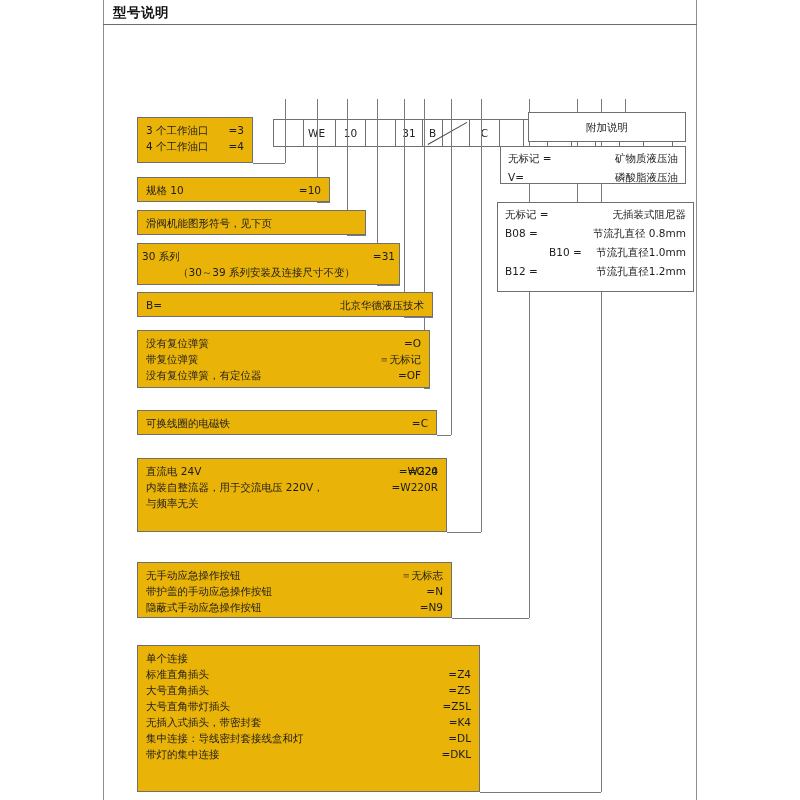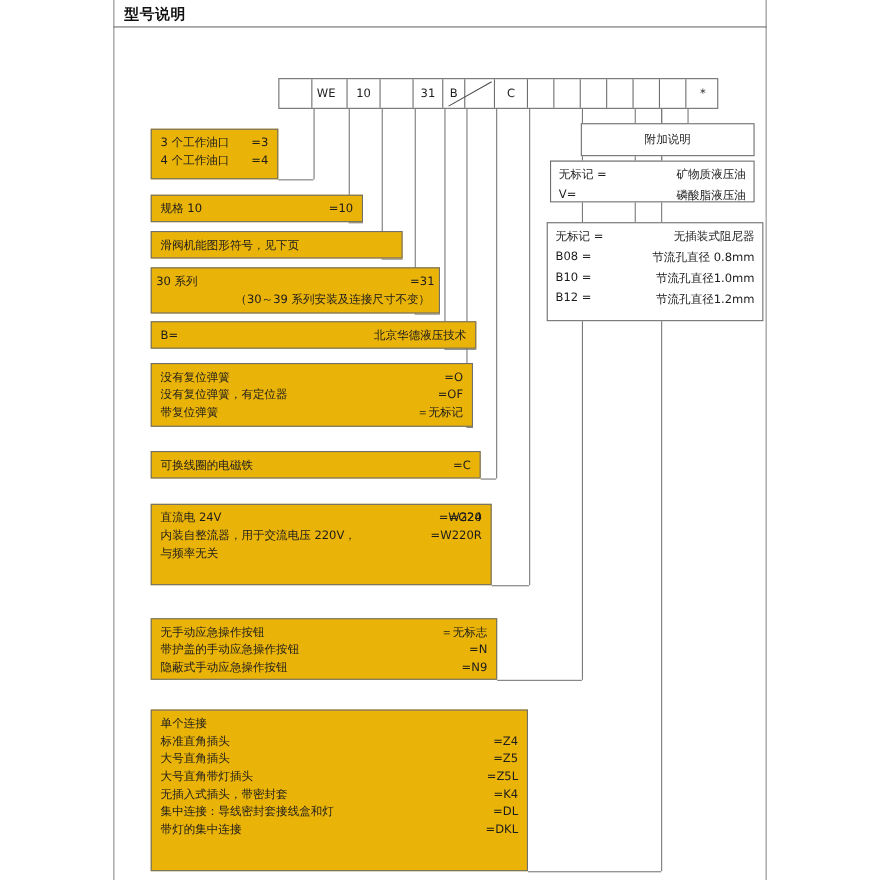--- a/index.html
+++ b/index.html
@@ -65,21 +65,21 @@
     position:relative;
     display:flex;
     align-items:baseline;
     white-space:nowrap;
   }
   .row .lbl{flex:0 0 auto;}
   .row .code{
     position:absolute;right:0;top:0;
     text-align:right;white-space:nowrap;
   }
-  .sub{display:block;text-align:right;white-space:nowrap;}
+  .sub{display:block;text-align:center;white-space:nowrap;}
 
   
   .rbox{
     position:absolute;border:1px solid #6f6f6f;box-sizing:border-box;
     background:#fff;font-size:10.5px;color:#1c1c1c;
   }
   .rrow{position:relative;white-space:nowrap;}
   .rrow .rl{position:absolute;left:0;top:0;}
   .rrow .rr{position:absolute;right:0;top:0;text-align:right;}
   .center-txt{text-align:center;}
@@ -87,21 +87,21 @@
 </head>
 <body>
 
 <div id="page">
 
   <div class="page-border"></div>
   <div class="header-rule"></div>
   <div class="header-title">型号说明</div>
 
   <div id="code-row">
-      <div class="code-row" style="left: 253px; width: 400px;">
+      <div class="code-row" style="left: 273px; width: 400px; margin-top: 48px;">
         <div class="code-cell center" style="left: 0px; width: 30px;"></div>
         <div class="code-cell" style="left: 30px; width: 32px;">WE</div>
         <div class="code-cell center" style="left: 62px; width: 30px;">10</div>
         <div class="code-cell center" style="left: 92px; width: 30px;"></div>
         <div class="code-cell center" style="left: 122px; width: 27px;">31</div>
         <div class="code-cell center" style="left: 149px; width: 20px;">B</div>
         <div class="code-cell center" style="left: 169px; width: 27px;"></div>
         <div class="code-cell center" style="left: 196px; width: 30px;">C</div>
         <div class="code-cell center" style="left: 226px; width: 24px;"></div>
         <div class="code-cell center" style="left: 250px; width: 24px;"></div>
@@ -175,26 +175,26 @@
           <span class="lbl">B=</span>
           <span class="code">北京华德液压技术</span>
         </div>
       </div>
       <div class="box" style="left: 137px; top: 330px; width: 293px; height: 58px; padding: 4px 8px;">
         <div class="row" style="line-height: 16px;">
           <span class="lbl">没有复位弹簧</span>
           <span class="code">=O</span>
         </div>
         <div class="row" style="line-height: 16px;">
+          <span class="lbl">带复位弹簧</span>
+          <span class="code">＝无标记</span>
+        </div>
+        <div class="row" style="line-height: 16px;">
           <span class="lbl">没有复位弹簧，有定位器</span>
           <span class="code">=OF</span>
-        </div>
-        <div class="row" style="line-height: 16px;">
-          <span class="lbl">带复位弹簧</span>
-          <span class="code">＝无标记</span>
         </div>
       </div>
       <div class="box" style="left: 137px; top: 410px; width: 300px; height: 25px; padding: 4px 8px;">
         <div class="row" style="line-height: 16px;">
           <span class="lbl">可换线圈的电磁铁</span>
           <span class="code">=C</span>
         </div>
       </div>
       <div class="box" style="left: 137px; top: 458px; width: 310px; height: 74px; padding: 4px 8px;">
         <div class="row" style="line-height: 16px;">
@@ -272,21 +272,21 @@
       </div>
       <div class="rbox" style="left: 497px; top: 202px; width: 197px; height: 90px; padding: 5px 7px;">
         <div class="rrow" style="height: 19px;">
           <span class="rl">无标记 =</span>
           <span class="rr">无插装式阻尼器</span>
         </div>
         <div class="rrow" style="height: 19px;">
           <span class="rl">B08     =</span>
           <span class="rr">节流孔直径 0.8mm</span>
         </div>
-        <div class="rrow" style="height: 19px;">
+        <div class="rrow" style="height: 19px; margin-left: 44px;">
           <span class="rl">B10     =</span>
           <span class="rr">节流孔直径1.0mm</span>
         </div>
         <div class="rrow" style="height: 19px;">
           <span class="rl">B12     =</span>
           <span class="rr">节流孔直径1.2mm</span>
         </div>
       </div>
     </div>
 

